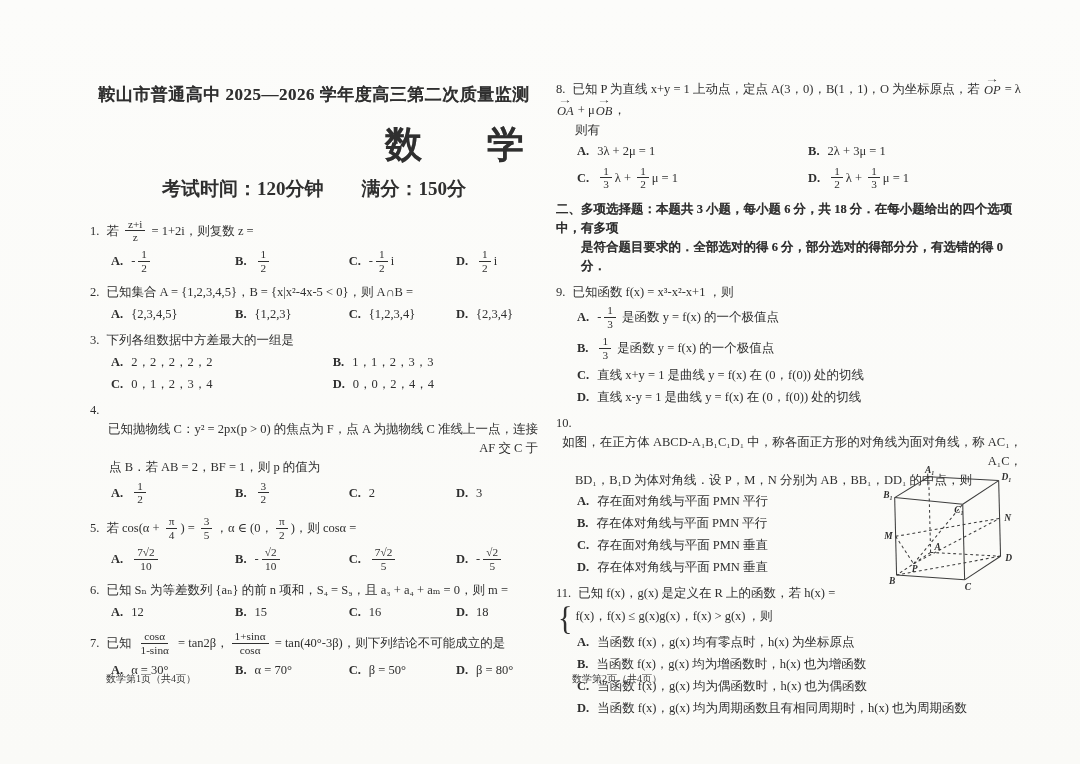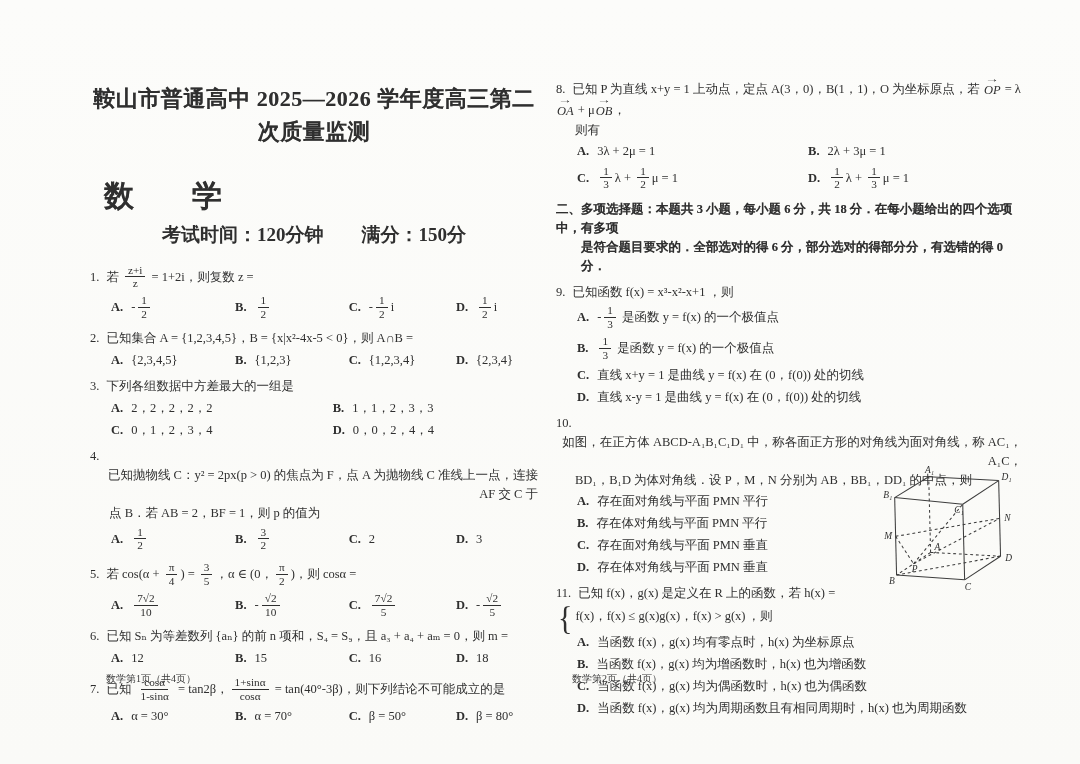--- a/index.html
+++ b/index.html
@@ -7,24 +7,24 @@
     width:1080px;height:764px;position:relative;overflow:hidden;
     background:#fbfbf9;
     font-family:"Liberation Serif","DejaVu Serif",serif;
     color:#2f2f2f;
     -webkit-font-smoothing:antialiased;
   }
   .sheet{position:absolute;inset:0;background:linear-gradient(180deg,#fcfcfa 0%,#fafaf7 100%);}
   .page{position:absolute;top:0;bottom:0;font-size:12.5px;line-height:1.5;}
   .page1{left:90px;width:448px;padding-top:82px;}
   .page2{left:556px;width:466px;padding-top:72px;}
-  .exam-hdr{text-align:center;font-weight:700;font-size:22px;letter-spacing:.5px;
+  .exam-hdr{text-align:center;font-weight:700;font-size:17px;letter-spacing:.5px;
     text-shadow:0 0 .6px rgba(45,45,45,.55);}
-  .exam-title{text-align:left;font-weight:700;font-size:30px;letter-spacing:14px;
-    margin:25px 0 3px 14px;text-shadow:0 0 .6px rgba(45,45,45,.5);}
+  .exam-title{text-align:right;font-weight:700;font-size:37px;letter-spacing:14px;
+    margin:9px 0 3px 14px;text-shadow:0 0 .6px rgba(45,45,45,.5);}
   .exam-meta{text-align:center;font-weight:700;font-size:19px;margin-bottom:13px;}
   .sec{margin:8px 0 6px 0;}
   .sec-line{font-weight:700;text-shadow:0 0 .5px rgba(45,45,45,.5);}
   .sec-line.cont{padding-left:25px;}
   .q{margin:7px 0 6px 0;}
   .qline{display:flex;align-items:center;flex-wrap:wrap;min-height:19px;}
   .qline.cont{padding-left:19px;}
   .qline span.t{white-space:pre-wrap;text-align:right;}
   .qnum{margin-right:7px;}
   .opts{padding-left:21px;margin-top:2px;}
@@ -41,21 +41,21 @@
   .vec{position:relative;display:inline-block;margin:0 1px;padding-top:2px;font-style:italic;}
   .vec .vec-a{position:absolute;top:-8px;left:50%;transform:translateX(-50%) scaleX(1.4);
     font-size:10px;font-style:normal;}
   .cases{display:inline-flex;align-items:center;margin:0 2px;}
   .cases .brace{font-size:30px;font-weight:400;line-height:.9;transform:scaleY(1.15);
     margin-right:3px;}
   .cases .crows{display:inline-flex;flex-direction:row;}
   .cases .crow{line-height:1.35;white-space:pre;}
   .has-fig{position:relative;}
   .has-fig .opts{width:67%;}
-  .cubewrap{position:absolute;right:6px;top:42px;width:150px;}
+  .cubewrap{position:absolute;right:6px;top:42px;width:150px;font-weight:bold;}
   .cubewrap svg{display:block;}
   .pfoot{position:absolute;bottom:78px;left:16px;right:0;
     font-size:10px;color:#3a3a3a;}
 </style>
 </head>
 <body>
 
 <div class="sheet">
 
   <div class="page page1">

